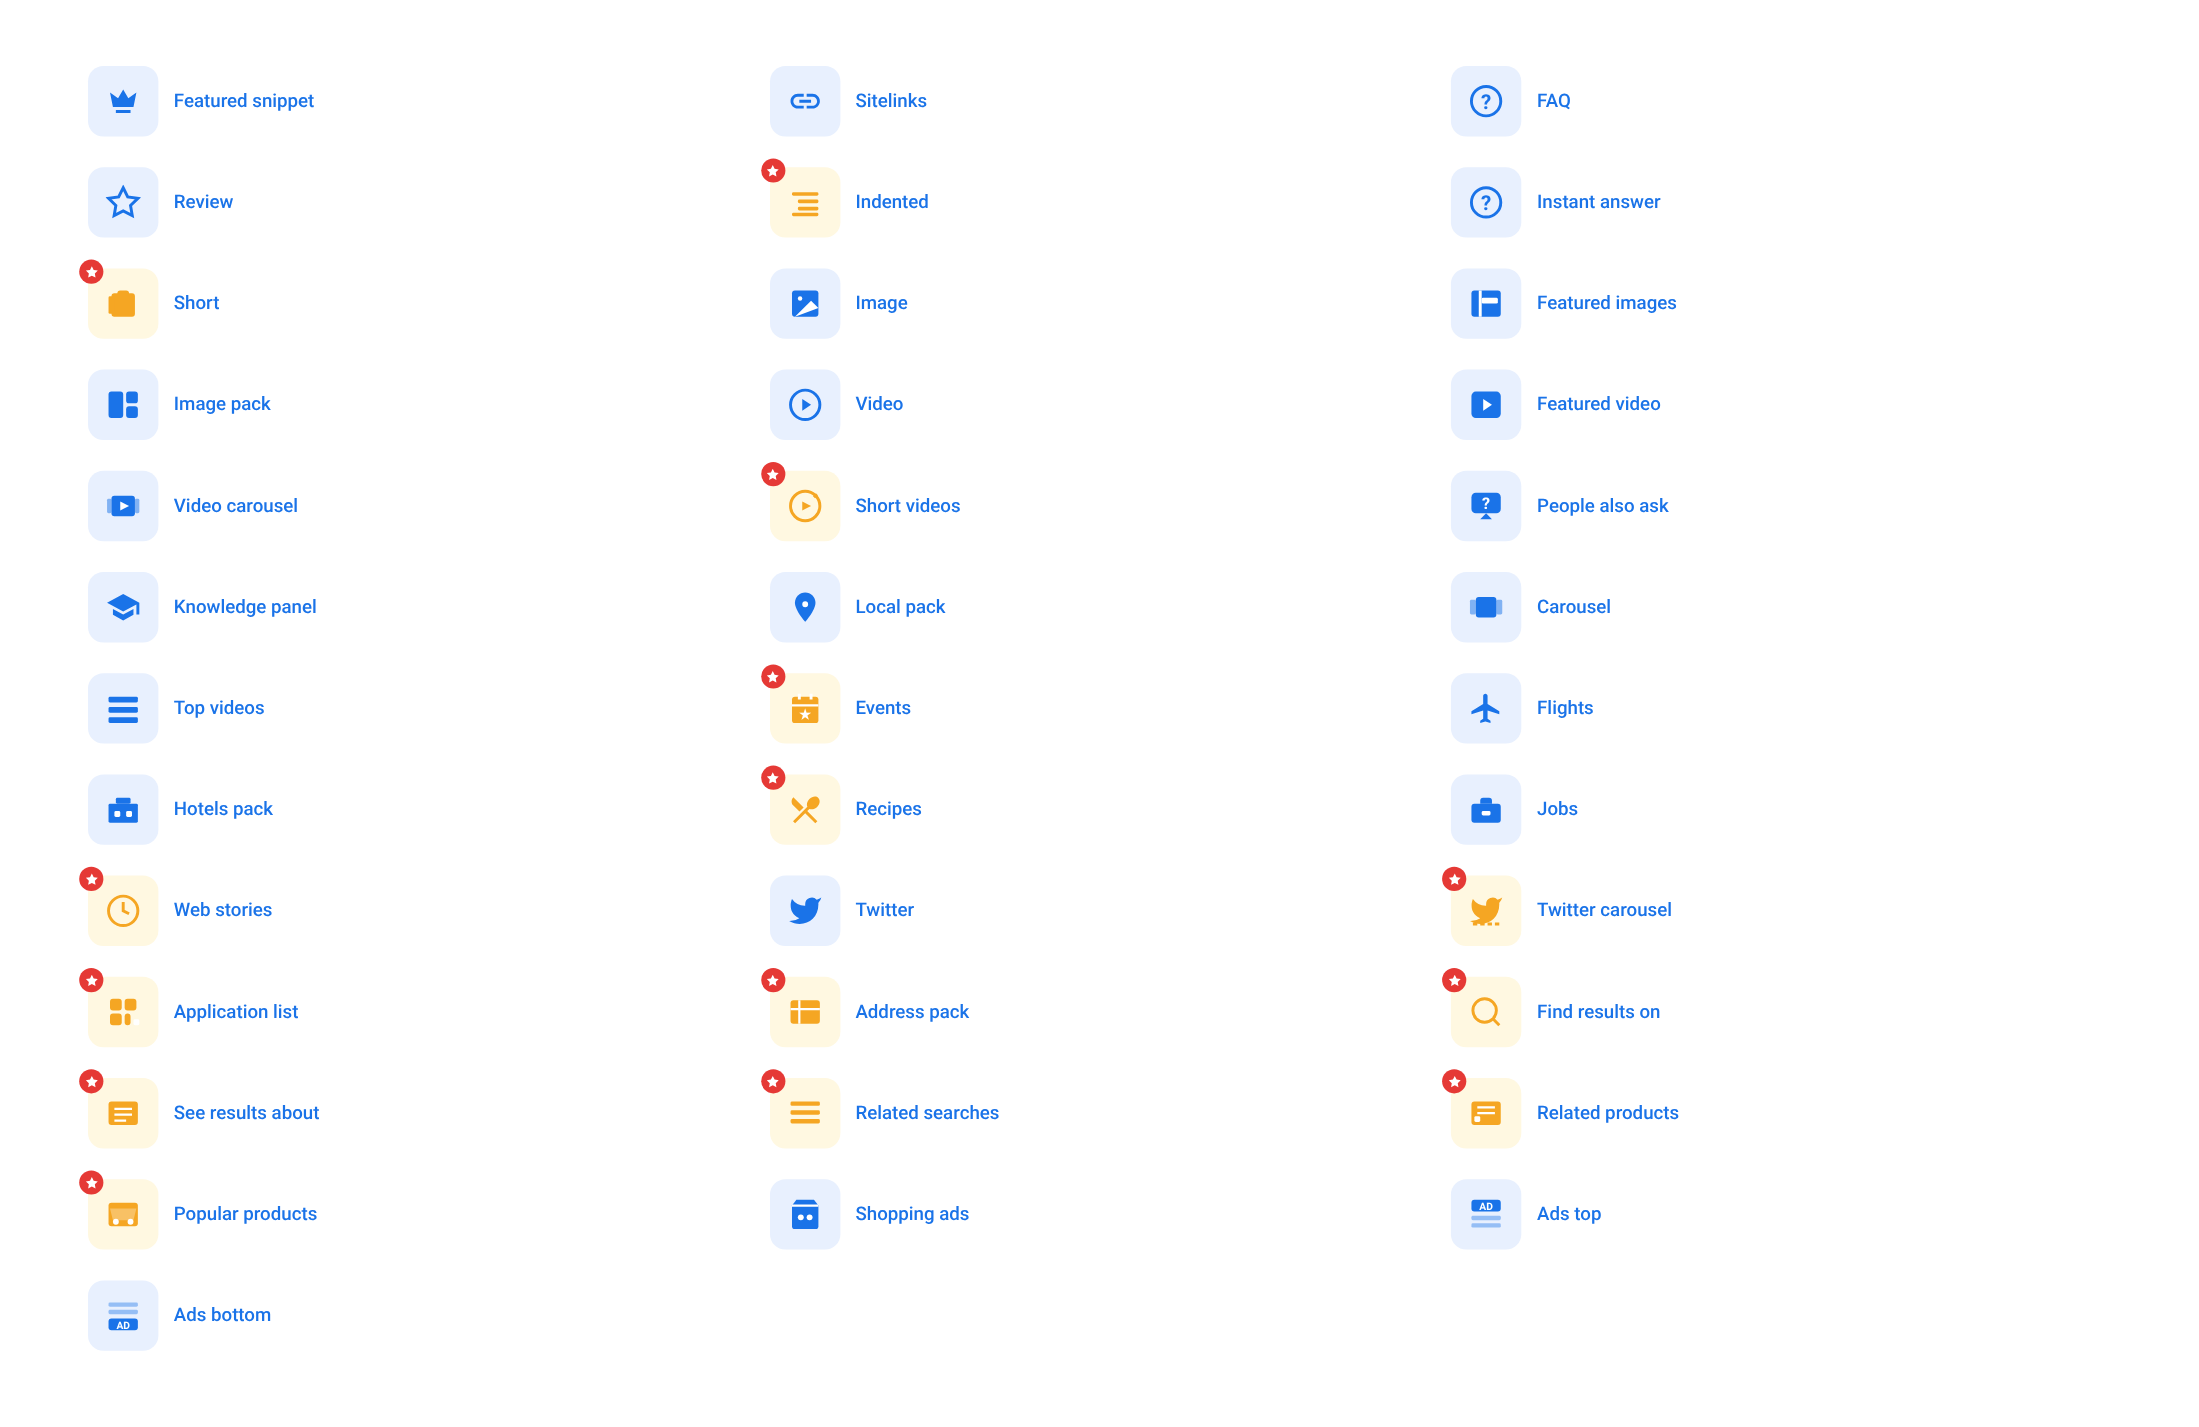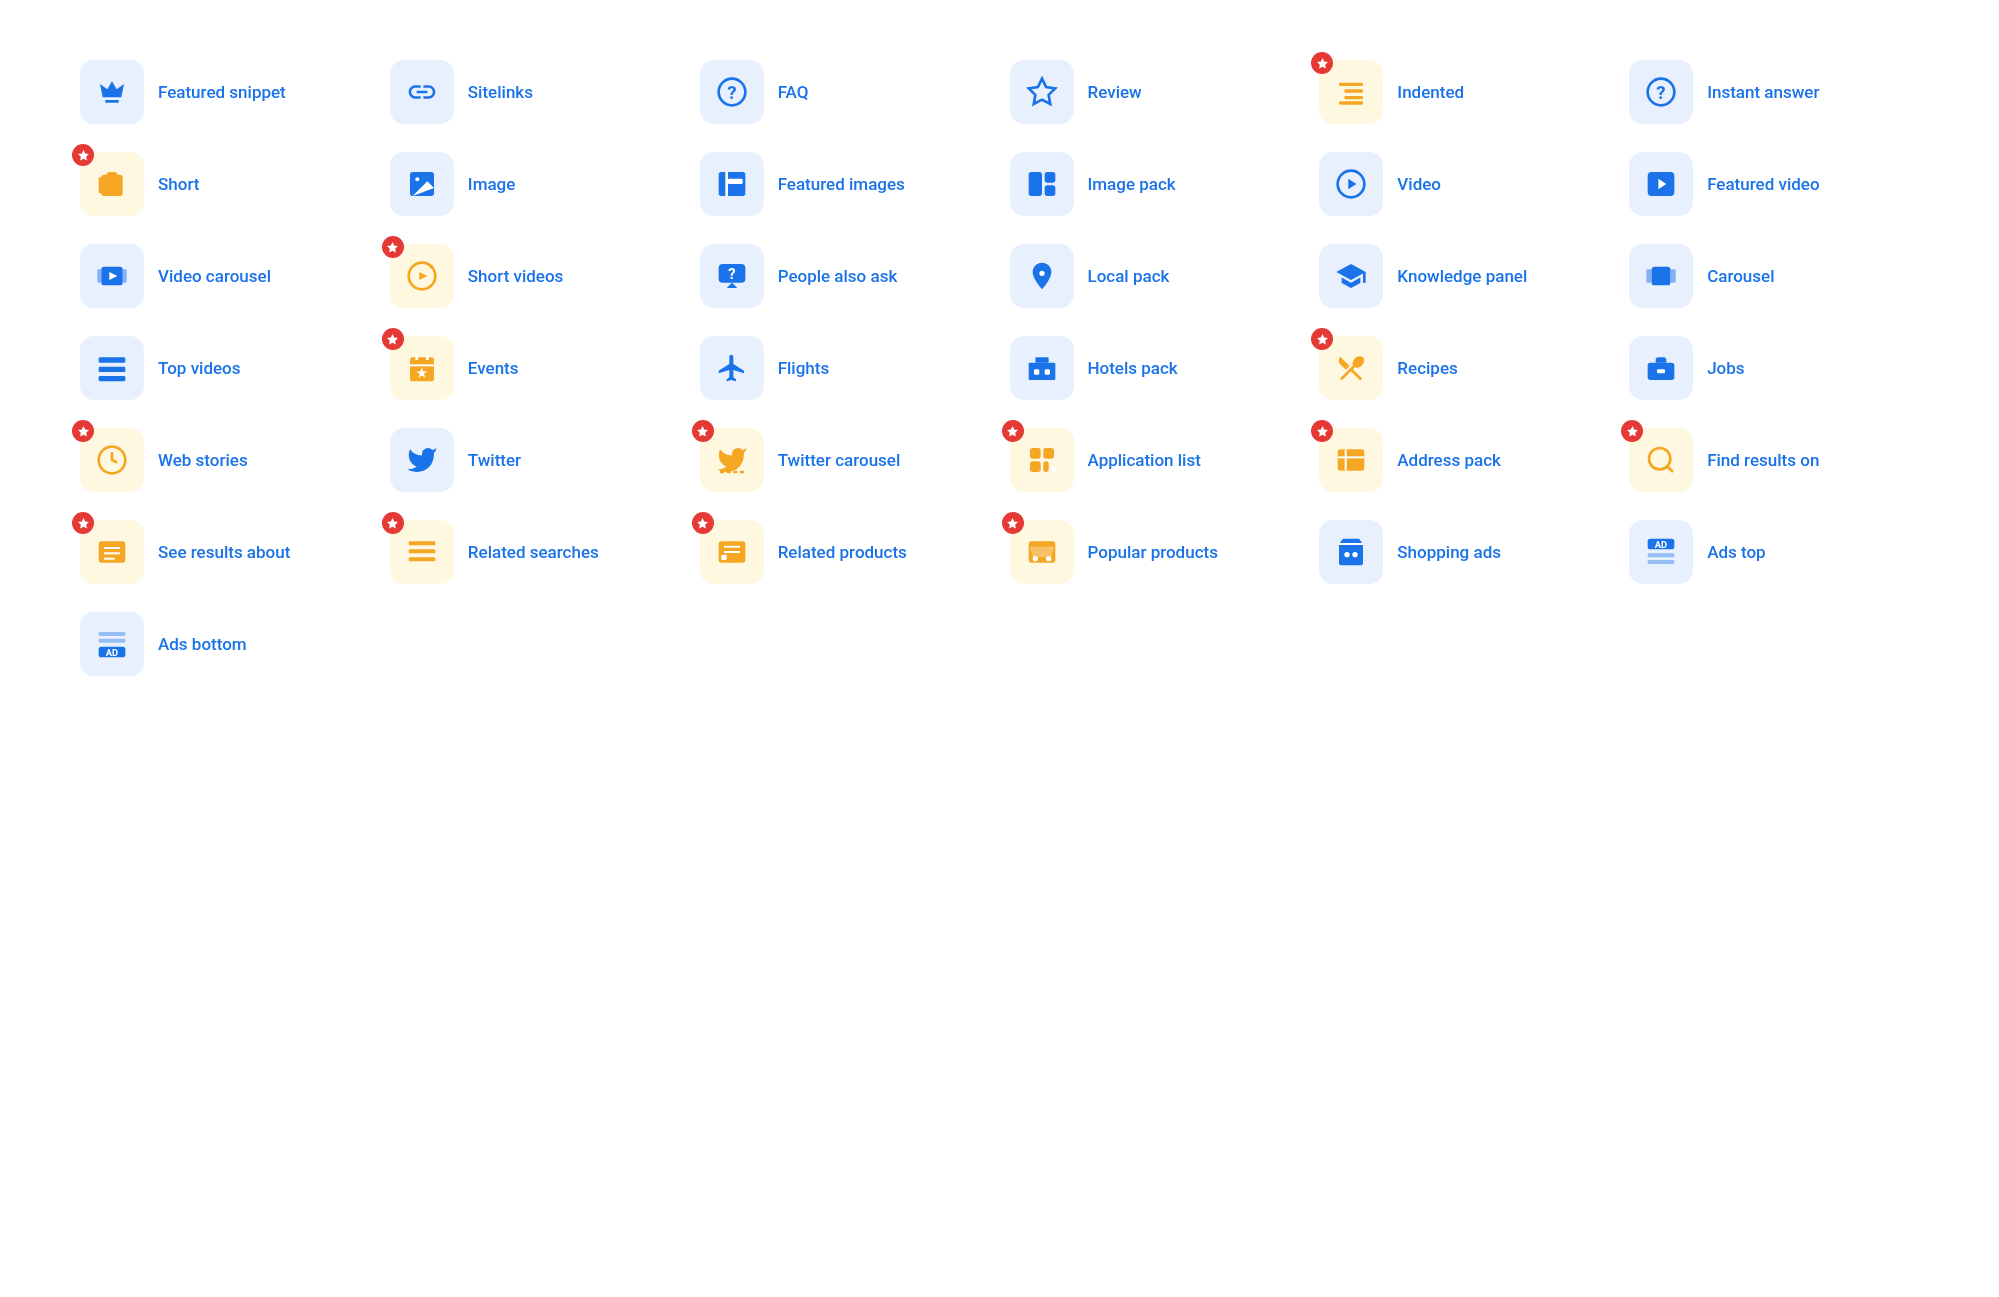--- a/index.html
+++ b/index.html
@@ -4,21 +4,21 @@
   <style>
     * { box-sizing: border-box; margin: 0; padding: 0; }
     body {
       background: #fff;
       font-family: -apple-system, BlinkMacSystemFont, 'Segoe UI', Roboto, sans-serif;
       padding: 60px 80px;
       min-height: 100vh;
     }
     .grid {
       display: grid;
-      grid-template-columns: repeat(6, 1fr);
+      grid-template-columns: repeat(3, 1fr);
       gap: 28px 20px;
     }
     .item {
       display: flex;
       align-items: center;
       gap: 14px;
       position: relative;
     }
     .icon-wrap {
       position: relative;
@@ -219,36 +219,36 @@
         <svg viewBox="0 0 24 24" fill="#1a73e8">
           <rect x="2" y="3" width="20" height="14" rx="3"></rect>
           <text x="12" y="14" text-anchor="middle" fill="white" font-size="11" font-weight="bold">?</text>
           <path d="M8 21h8l-4-4-4 4z"></path>
         </svg>
       </div>
       <span class="label">People also ask</span>
     </div>
     <div class="item">
       <div class="icon-wrap blue-bg">
+        <svg viewBox="0 0 24 24" fill="#1a73e8">
+          <path d="M12 3L1 9l11 6 9-4.91V17h2V9L12 3z"></path>
+          <path d="M5 13.18v4L12 21l7-3.82v-4L12 17l-7-3.82z"></path>
+        </svg>
+      </div>
+      <span class="label">Knowledge panel</span>
+    </div>
+    <div class="item">
+      <div class="icon-wrap blue-bg">
         <svg viewBox="0 0 24 24" fill="none" stroke="#1a73e8" stroke-width="2">
           <circle cx="12" cy="10" r="3"></circle>
           <path d="M12 2C8.13 2 5 5.13 5 9c0 5.25 7 13 7 13s7-7.75 7-13c0-3.87-3.13-7-7-7z" fill="#1a73e8" stroke="none"></path>
           <circle cx="12" cy="10" r="3" fill="white"></circle>
         </svg>
       </div>
       <span class="label">Local pack</span>
-    </div>
-    <div class="item">
-      <div class="icon-wrap blue-bg">
-        <svg viewBox="0 0 24 24" fill="#1a73e8">
-          <path d="M12 3L1 9l11 6 9-4.91V17h2V9L12 3z"></path>
-          <path d="M5 13.18v4L12 21l7-3.82v-4L12 17l-7-3.82z"></path>
-        </svg>
-      </div>
-      <span class="label">Knowledge panel</span>
     </div>
     <div class="item">
       <div class="icon-wrap blue-bg">
         <svg viewBox="0 0 24 24" fill="#1a73e8">
           <rect x="5" y="5" width="14" height="14" rx="2"></rect>
           <rect x="1" y="7" width="4" height="10" rx="1" opacity="0.5"></rect>
           <rect x="19" y="7" width="4" height="10" rx="1" opacity="0.5"></rect>
         </svg>
       </div>
       <span class="label">Carousel</span>

